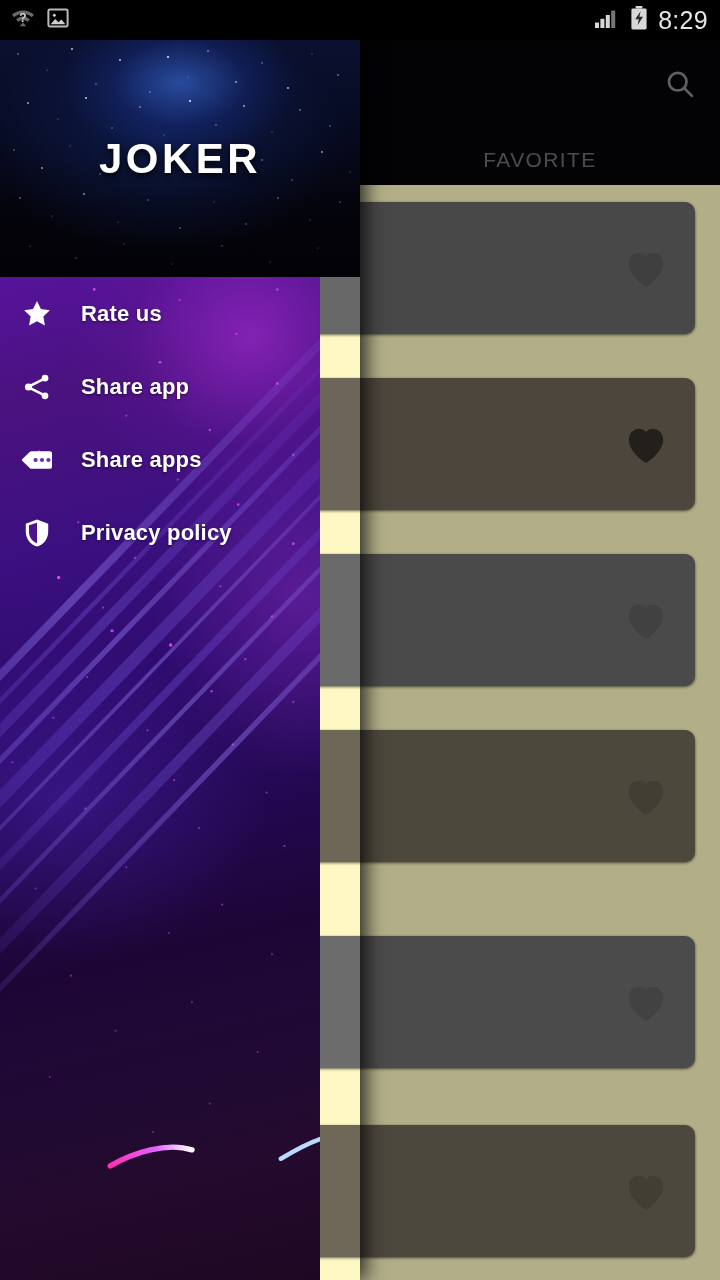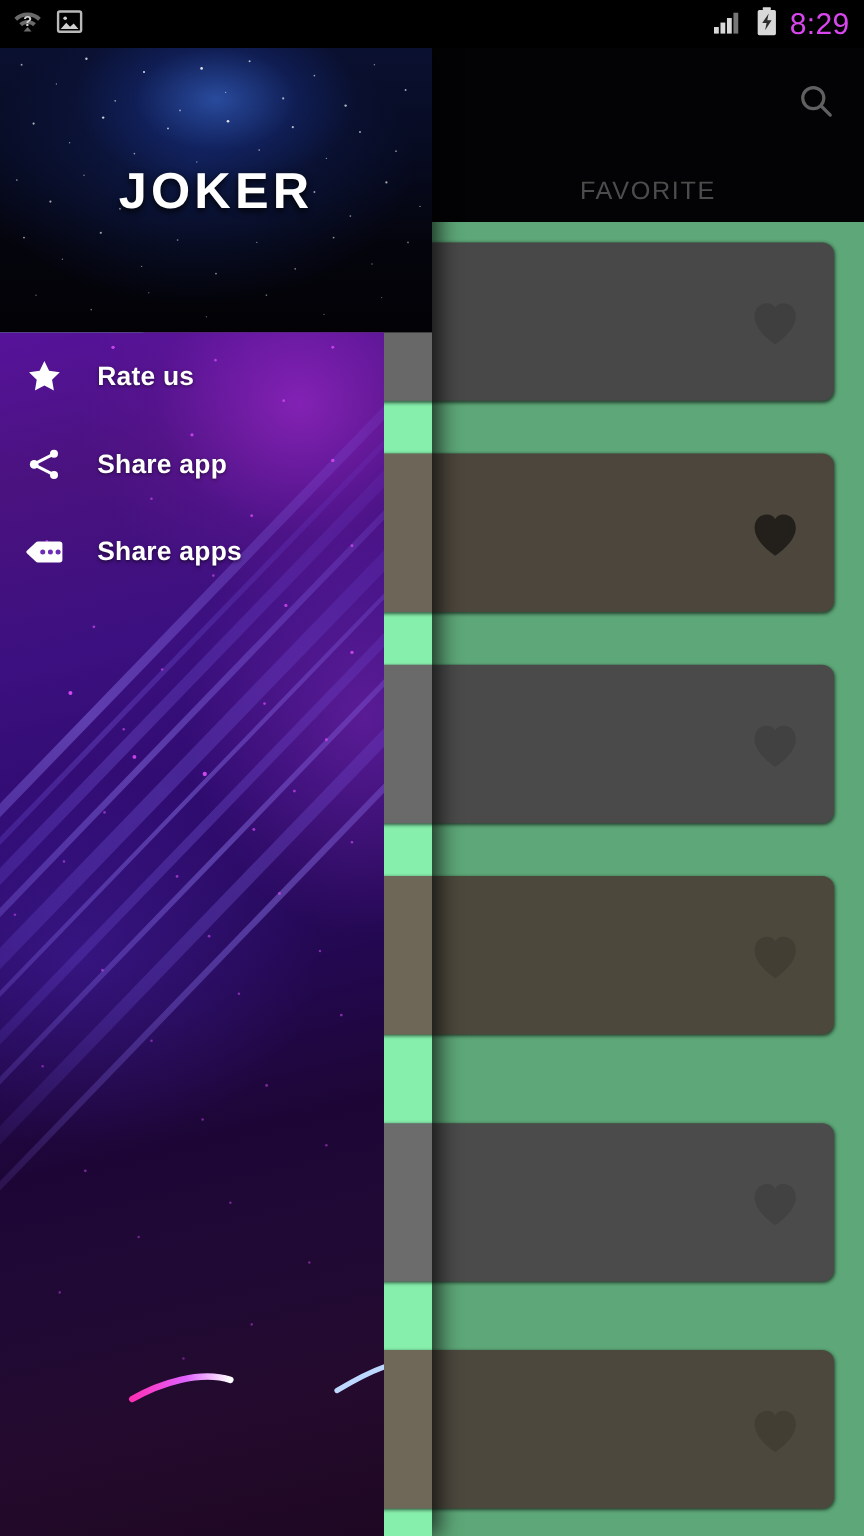--- a/index.html
+++ b/index.html
@@ -7,21 +7,21 @@
     width:720px; height:1280px;
     background:#000;
     font-family:"Liberation Sans", sans-serif;
     overflow:hidden;
   }
   .phone { position:relative; width:720px; height:1280px; background:#000; overflow:hidden; }
 
   
   .app-screen {
     position:absolute; inset:0;
-    background:#86efac;
+    background:#fef9c3;
   }
   .appbar {
     position:absolute; top:40px; left:0; width:720px; height:145px;
     background:#050508;
   }
   .search-icon-btn {
     position:absolute; right:14px; top:18px;
     width:52px; height:52px;
     display:flex; align-items:center; justify-content:center;
   }
@@ -53,21 +53,21 @@
   }
   .fav-card .heart svg { display:block; width:46px; height:42px; }
 
   
   .statusbar {
     position:absolute; top:0; left:0; width:720px; height:40px;
     background:#000; z-index:40;
   }
   .sb-left { position:absolute; left:10px; top:0; height:40px; display:flex; align-items:center; gap:10px; }
   .sb-right { position:absolute; right:12px; top:0; height:40px; display:flex; align-items:center; gap:9px; }
-  .sb-time { color:#d946ef; font-size:25px; font-weight:400; letter-spacing:.3px; }
+  .sb-time { color:#e5e5e5; font-size:25px; font-weight:400; letter-spacing:.3px; }
 
   
   .drawer {
     position:absolute; top:40px; left:0;
     width:360px; height:1240px;
     overflow:hidden;
     z-index:30;
     box-shadow:6px 0 18px rgba(0,0,0,0.75);
   }
   .drawer-header {
@@ -409,20 +409,29 @@
                 <circle cx="15.6" cy="12" r="2.1"></circle>
                 <circle cx="22.0" cy="12" r="2.1"></circle>
                 <circle cx="28.4" cy="12" r="2.1"></circle>
               </g>
             </svg>
           </span>
           <span class="menu-text">Share apps</span>
         </div>
 
 
+        <div class="menu-item">
+          <span class="menu-icon">
+            <svg width="32" height="32" viewBox="0 0 24 24">
+              <path fill="#ffffff" d="M12 1.8l8.4 3.2v6.1c0 5.3-3.5 9.9-8.4 11.1C7.1 21 3.6 16.4 3.6 11.1V5z"></path>
+              <path fill="#50128f" d="M12 4.3v15.4c-3.5-1.1-6-4.6-6-8.6V6.2z"></path>
+            </svg>
+          </span>
+          <span class="menu-text">Privacy policy</span>
+        </div>
 
 
       </div>
     </div>
   </div>
 
   <div class="statusbar">
     <div class="sb-left">
       <span>
         <svg width="26" height="24" viewBox="0 0 26 24">

